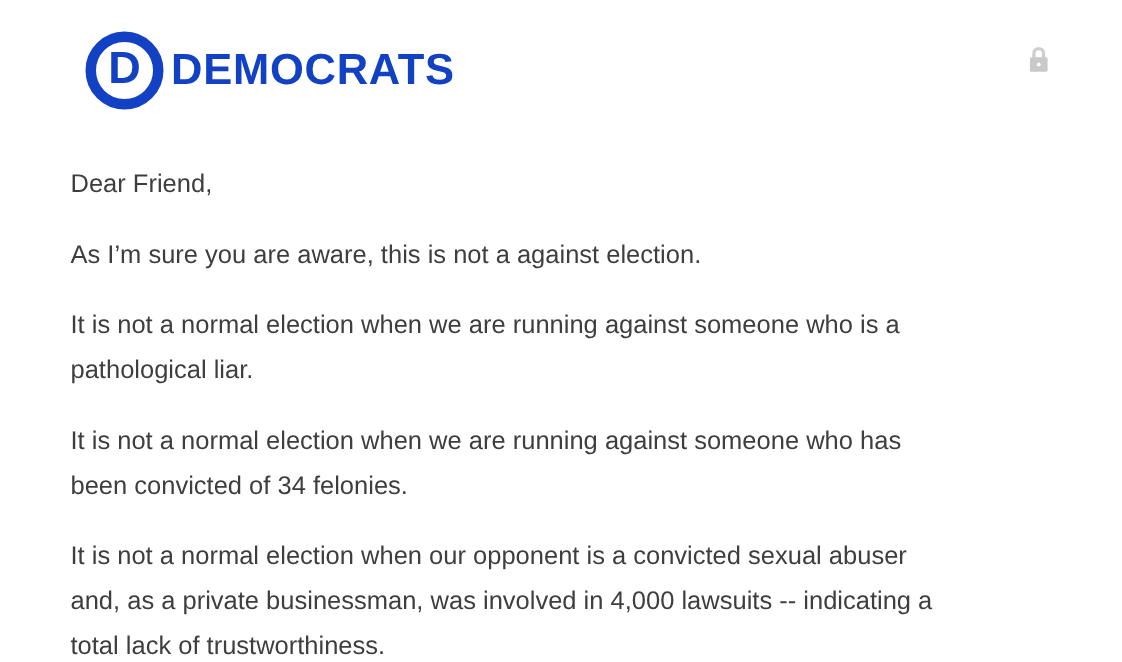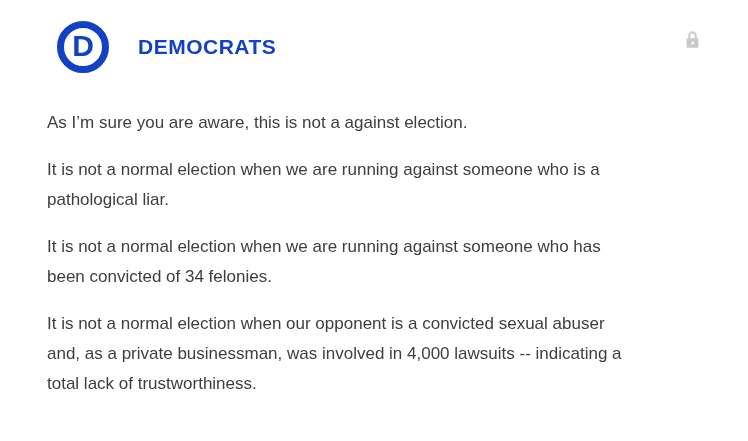--- a/index.html
+++ b/index.html
@@ -32,24 +32,24 @@
   }
   .logo-letter {
     color: #1341c4;
     font-weight: 700;
     font-size: 30px;
     line-height: 1;
     transform: translateY(-1px);
     letter-spacing: 0;
   }
   .wordmark {
-    margin-left: 29px;
+    margin-left: 5px;
     color: #1341c4;
     font-weight: 700;
-    font-size: 21px;
+    font-size: 29px;
     letter-spacing: 0.5px;
   }
   .lock {
     position: absolute;
     top: 30px;
     right: 48px;
     width: 15px;
     height: 20px;
   }
   .letter {
@@ -75,20 +75,21 @@
     <span class="wordmark">DEMOCRATS</span>
   </a>
   <svg class="lock" viewBox="0 0 15 20" xmlns="http://www.w3.org/2000/svg">
     <path d="M4.3 9 V5.6 a3.2 3.2 0 0 1 6.4 0 V9" fill="none" stroke="#cfcfcf" stroke-width="2.2"></path>
     <rect x="1.6" y="8.2" width="11.8" height="9.6" rx="1" fill="#c9c9c9"></rect>
     <circle cx="7.5" cy="13" r="1.3" fill="#ffffff"></circle>
   </svg>
 </div>
 
 <div class="letter">
+  <p>Dear Friend,</p>
   <p>As I’m sure you are aware, this is not a against election.</p>
   <p>It is not a normal election when we are running against someone who is a
 pathological liar.</p>
   <p>It is not a normal election when we are running against someone who has
 been convicted of 34 felonies.</p>
   <p>It is not a normal election when our opponent is a convicted sexual abuser
 and, as a private businessman, was involved in 4,000 lawsuits -- indicating a
 total lack of trustworthiness.</p>
 </div>
 

